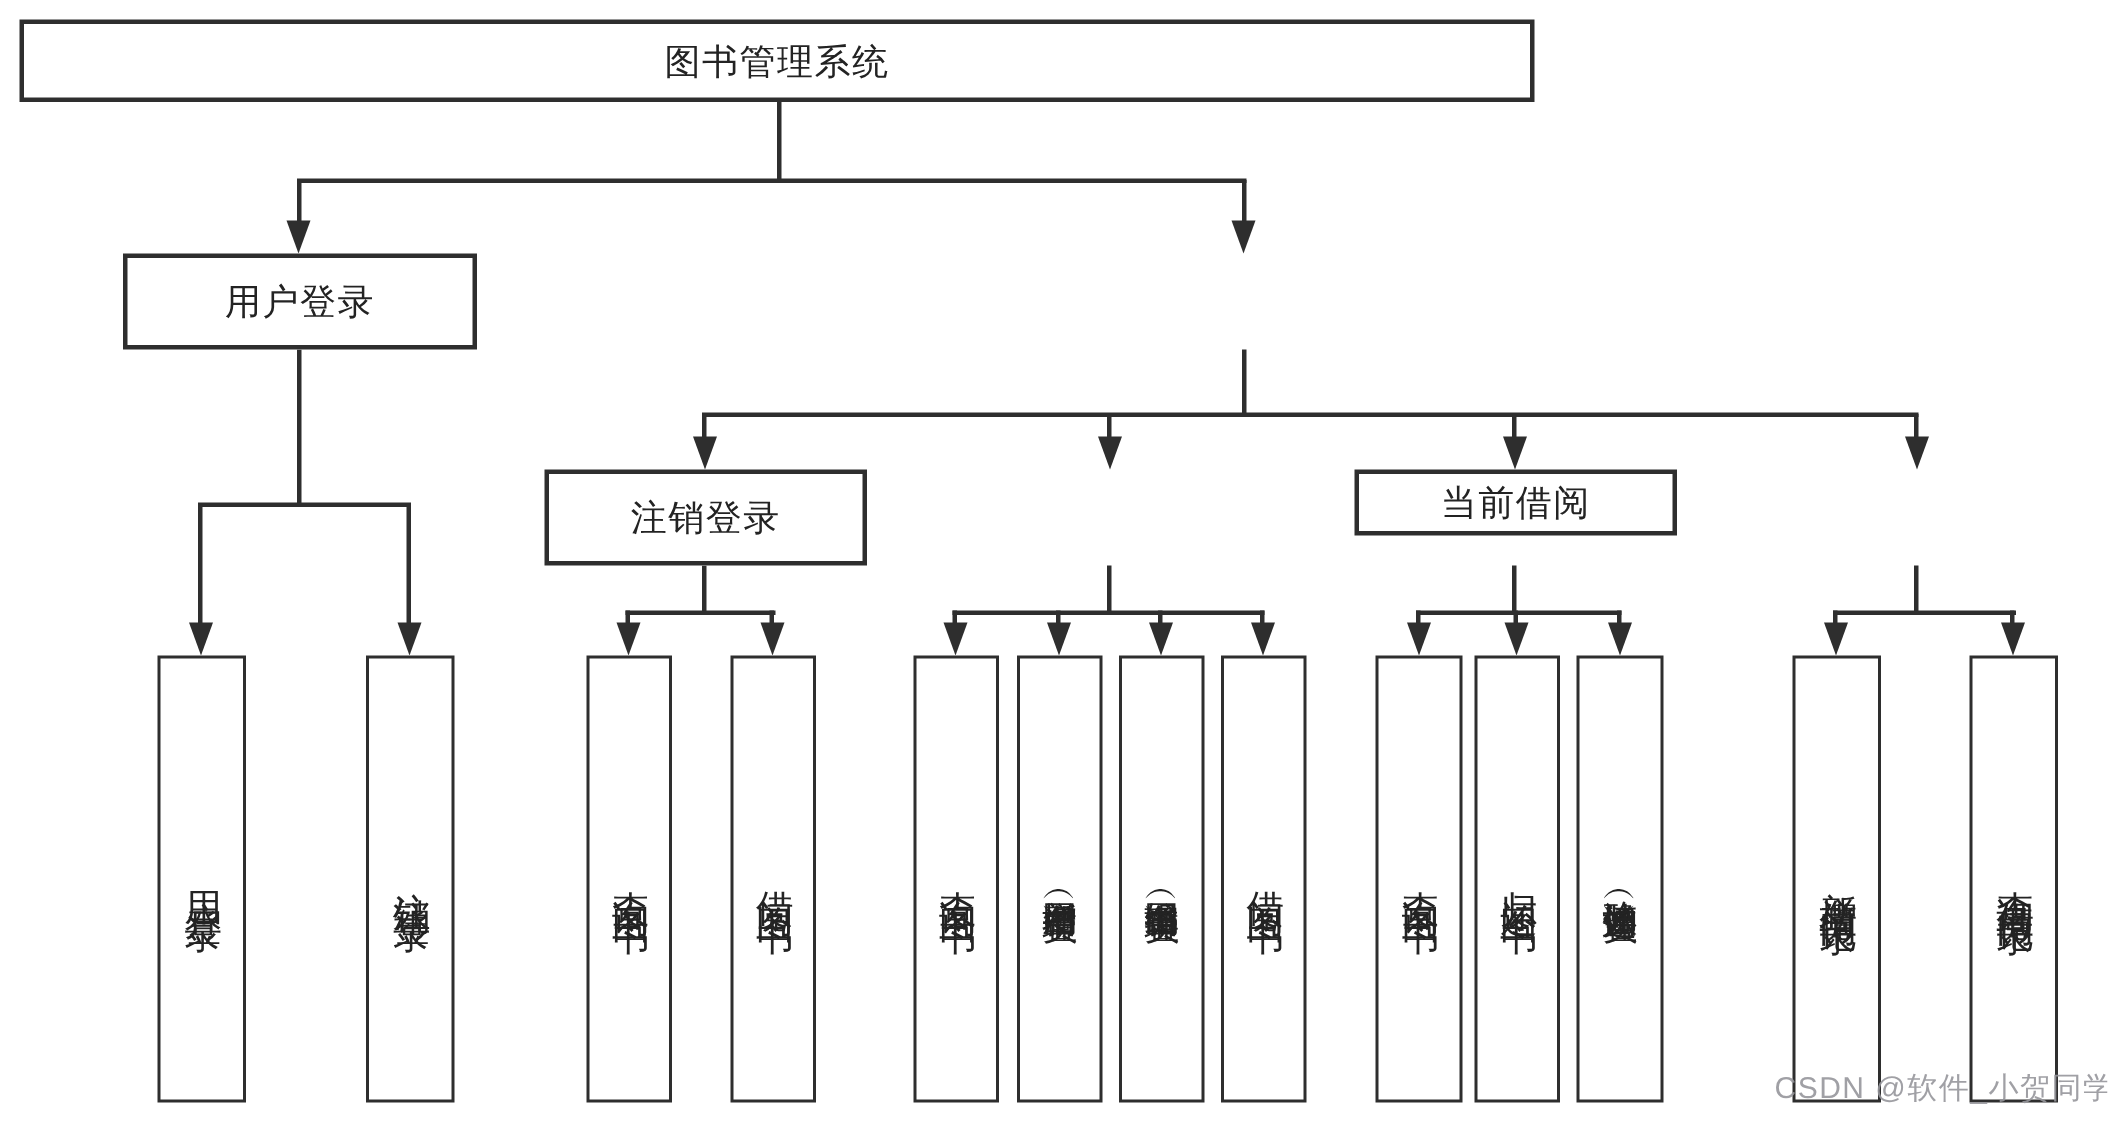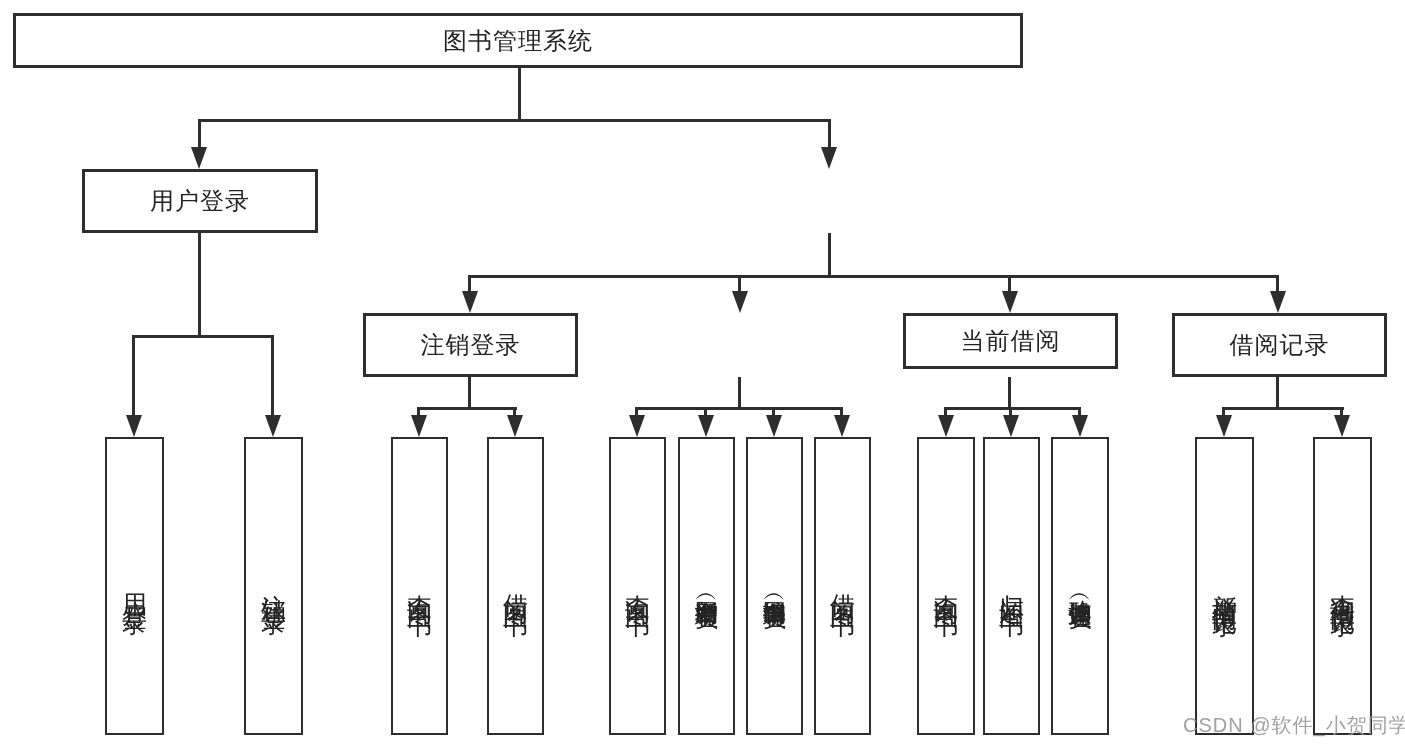--- a/index.html
+++ b/index.html
@@ -40,23 +40,22 @@
 <div class="canvas">
 
   <div class="box" style="left:13px; top:13px; width:1010px; height:55px;">图书管理系统</div>
 
   <div class="box" style="left:82px; top:169px; width:236px; height:64px;">用户登录</div>
 
 
   <div class="box" style="left:363px; top:313px; width:215px; height:64px;">注销登录</div>
 
 
-  <div class="box" style="left:903px; top:313px; width:215px; height:56px;">当前借阅</div>
+  <div class="box" style="left:903px; top:313px; width:215px; height:44px;">当前借阅</div>
 
-  <div class="box" style="left:1172px; top:313px; width:215px; height:64px;">借阅记录</div>
 
   <div class="box leaf" style="left:105px; top:437px; width:59px; height:298px;">用户登录</div>
 
   <div class="box leaf" style="left:244px; top:437px; width:59px; height:298px;">注销登录</div>
 
   <div class="box leaf" style="left:391px; top:437px; width:57px; height:298px;">查询图书</div>
 
   <div class="box leaf" style="left:487px; top:437px; width:57px; height:298px;">借阅图书</div>
 
   <div class="box leaf" style="left:609px; top:437px; width:57px; height:298px;">查询图书</div>

